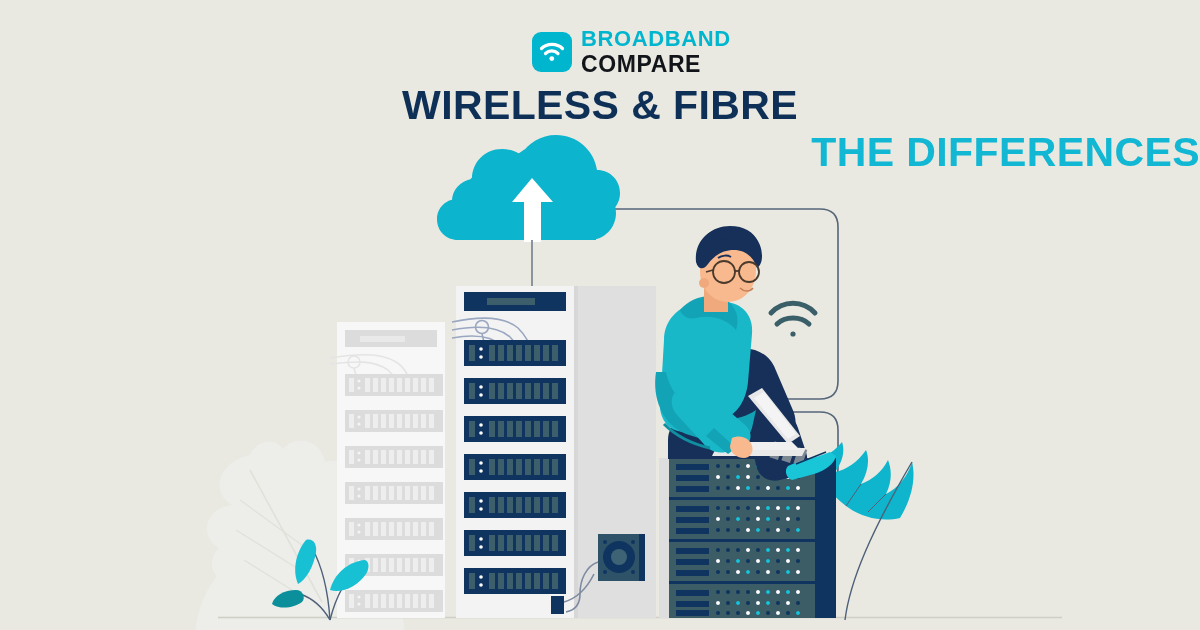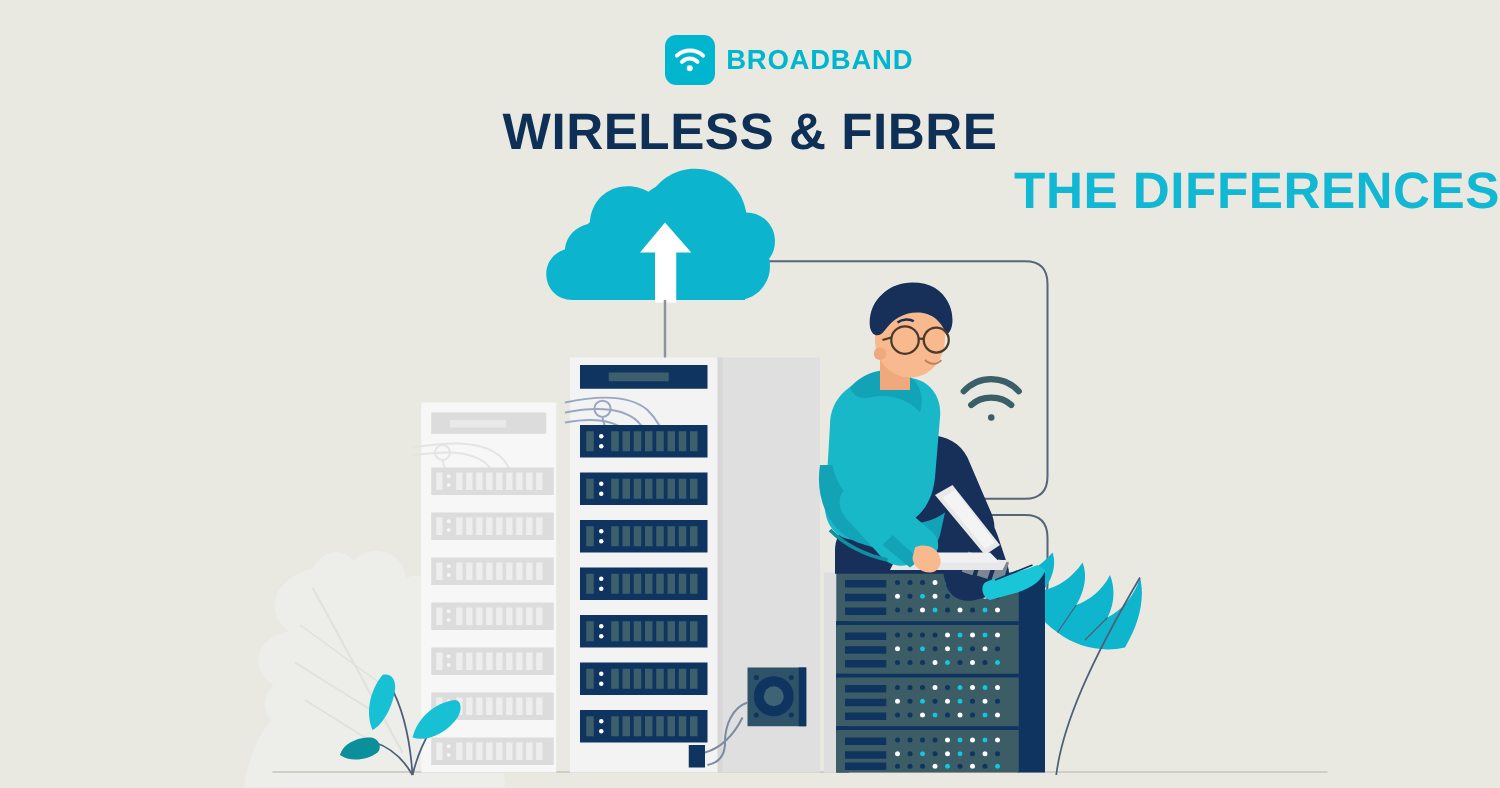--- a/index.html
+++ b/index.html
@@ -704,20 +704,21 @@
       <svg width="26" height="20" viewBox="0 0 26 20" aria-hidden="true">
         <g fill="none" stroke="#ffffff" stroke-width="3.2" stroke-linecap="round">
           <path d="M2.5 6.5 C8 1 18 1 23.5 6.5"></path>
           <path d="M6.5 11.5 C10 8 15.5 8 19 11.5"></path>
         </g>
         <circle cx="12.8" cy="16.6" r="2.4" fill="#ffffff"></circle>
       </svg>
     </div>
     <div id="logo-text">
       <span id="logo-line1">BROADBAND</span>
+      <span id="logo-line2">COMPARE</span>
     </div>
   </div>
 
   <div id="headline">
     <div class="l1">WIRELESS &amp; FIBRE</div>
     <div class="l2">THE DIFFERENCES</div>
   </div>
 
 </div>
 

